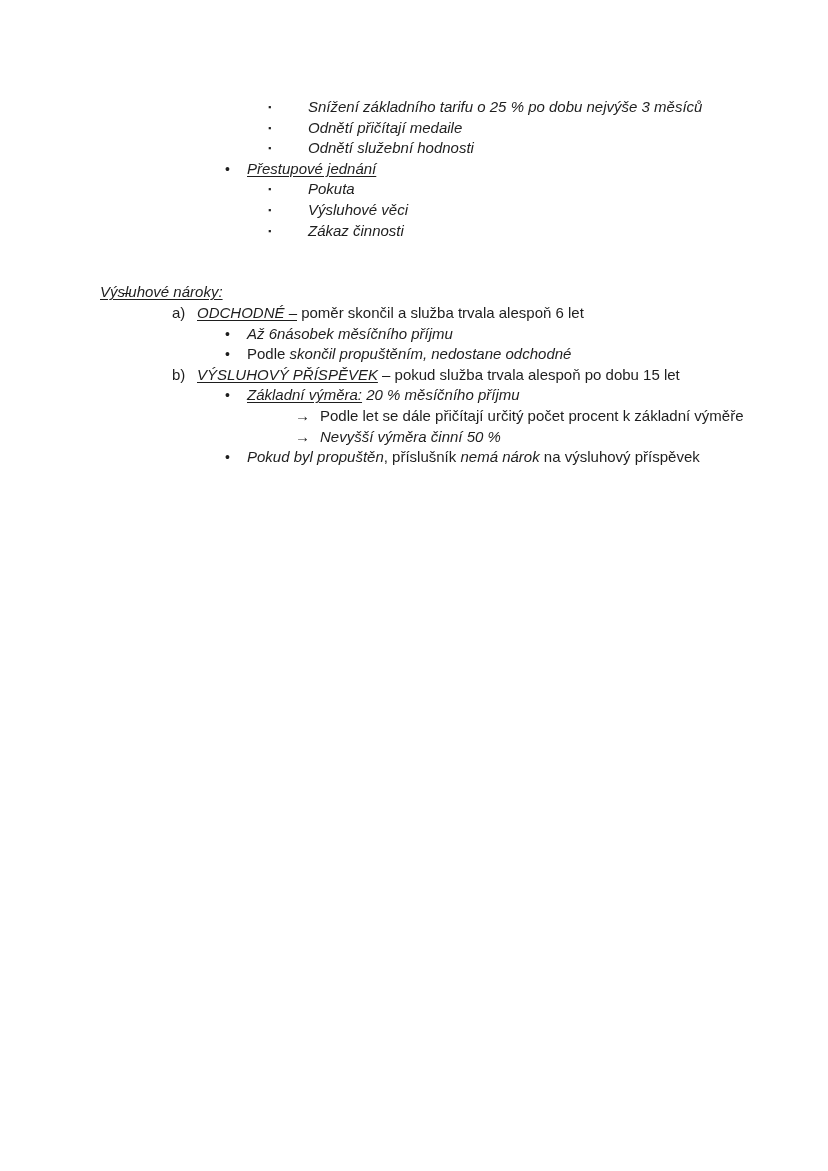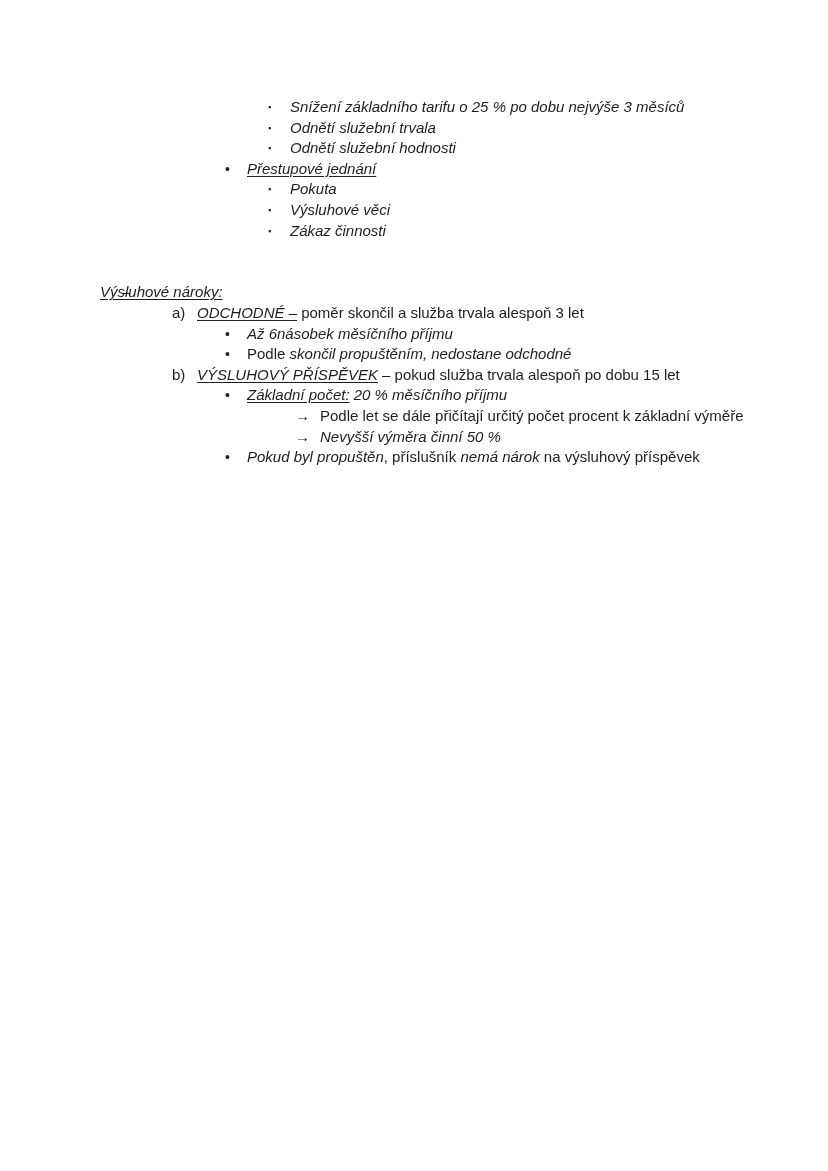--- a/index.html
+++ b/index.html
@@ -35,52 +35,52 @@
     line-height: 20.6px;
   }
   
   .indent-dash   .marker { left: 122px; }
   .indent-dash   .text   { padding-left: 100px; }
   .indent-letter .marker { left: 172px; }
   .indent-letter .text   { padding-left: 197px; }
   .indent-bullet .marker { left: 225px; }
   .indent-bullet .text   { padding-left: 247px; }
   .indent-square .marker { left: 268px; }
-  .indent-square .text   { padding-left: 290px; }
+  .indent-square .text   { padding-left: 290px; margin-left: 18px; }
   .indent-arrow  .marker { left: 295px; }
   .indent-arrow  .text   { padding-left: 320px; }
 
   .marker-square { font-size: 9px; }
   .marker-bullet { font-size: 14px; }
   .marker-dash   { font-size: 15px; }
   .marker-arrow  { font-size: 15px; }
   .marker-letter { font-size: 15px; }
 
   .text { display: block; }
   .s-i { font-style: italic; }
   .s-b { font-weight: normal; }
   .s-u { text-decoration: underline; text-underline-offset: 2px; }
 </style>
 </head>
 <body>
 
 <div class="page">
   <div id="document" class="doc">
       <div class="line indent-square"><span class="marker marker-square">▪</span><span class="text"><span class="s-i">Snížení základního tarifu o 25 % po dobu nejvýše 3 měsíců</span></span></div>
-      <div class="line indent-square"><span class="marker marker-square">▪</span><span class="text"><span class="s-i">Odnětí služební trvala</span></span></div>
+      <div class="line indent-square"><span class="marker marker-square">▪</span><span class="text"><span class="s-i">Odnětí přičítají medaile</span></span></div>
       <div class="line indent-square"><span class="marker marker-square">▪</span><span class="text"><span class="s-i">Odnětí služební hodnosti</span></span></div>
       <div class="line indent-bullet"><span class="marker marker-bullet">•</span><span class="text"><span class="s-i s-u">Přestupové jednání</span></span></div>
       <div class="line indent-square"><span class="marker marker-square">▪</span><span class="text"><span class="s-i">Pokuta</span></span></div>
       <div class="line indent-square"><span class="marker marker-square">▪</span><span class="text"><span class="s-i">Výsluhové věci</span></span></div>
       <div class="line indent-square"><span class="marker marker-square">▪</span><span class="text"><span class="s-i">Zákaz činnosti</span></span></div>
       <div class="line"><span class="text"></span></div>
       <div class="line"><span class="text"></span></div>
       <div class="line indent-dash"><span class="marker marker-dash">–</span><span class="text"><span class="s-i s-u">Výsluhové nároky:</span></span></div>
-      <div class="line indent-letter"><span class="marker marker-letter">a)</span><span class="text"><span class="s-b s-i s-u">ODCHODNÉ –</span><span class=""> poměr skončil a služba trvala alespoň 3 let</span></span></div>
+      <div class="line indent-letter"><span class="marker marker-letter">a)</span><span class="text"><span class="s-b s-i s-u">ODCHODNÉ –</span><span class=""> poměr skončil a služba trvala alespoň 6 let</span></span></div>
       <div class="line indent-bullet"><span class="marker marker-bullet">•</span><span class="text"><span class="s-b s-i">Až 6násobek měsíčního příjmu</span></span></div>
       <div class="line indent-bullet"><span class="marker marker-bullet">•</span><span class="text"><span class="">Podle </span><span class="s-i">skončil propuštěním, nedostane odchodné</span></span></div>
       <div class="line indent-letter"><span class="marker marker-letter">b)</span><span class="text"><span class="s-b s-i s-u">VÝSLUHOVÝ PŘÍSPĚVEK</span><span class=""> – pokud služba trvala alespoň po dobu 15 let</span></span></div>
-      <div class="line indent-bullet"><span class="marker marker-bullet">•</span><span class="text"><span class="s-i s-u">Základní počet:</span><span class=""> </span><span class="s-b s-i">20 % měsíčního příjmu</span></span></div>
+      <div class="line indent-bullet"><span class="marker marker-bullet">•</span><span class="text"><span class="s-i s-u">Základní výměra:</span><span class=""> </span><span class="s-b s-i">20 % měsíčního příjmu</span></span></div>
       <div class="line indent-arrow"><span class="marker marker-arrow">→</span><span class="text"><span class="">Podle let se dále přičítají určitý počet procent k základní výměře</span></span></div>
       <div class="line indent-arrow"><span class="marker marker-arrow">→</span><span class="text"><span class="s-i">Nevyšší výměra činní 50 %</span></span></div>
       <div class="line indent-bullet"><span class="marker marker-bullet">•</span><span class="text"><span class="s-i">Pokud byl propuštěn</span><span class="">, příslušník </span><span class="s-i">nemá nárok</span><span class=""> na výsluhový příspěvek</span></span></div>
     </div>
 </div>
 
 </body></html>

